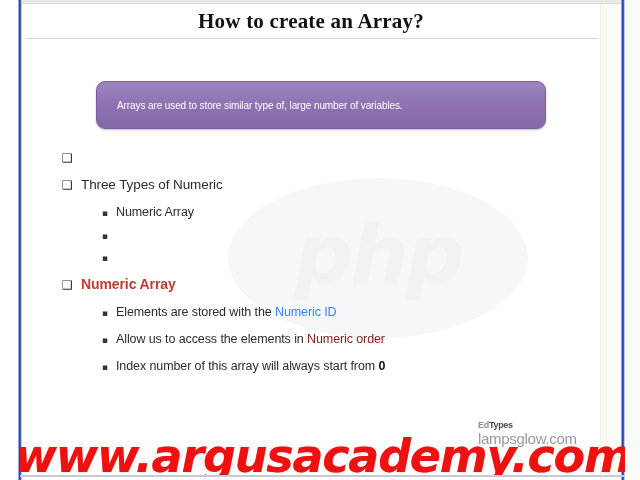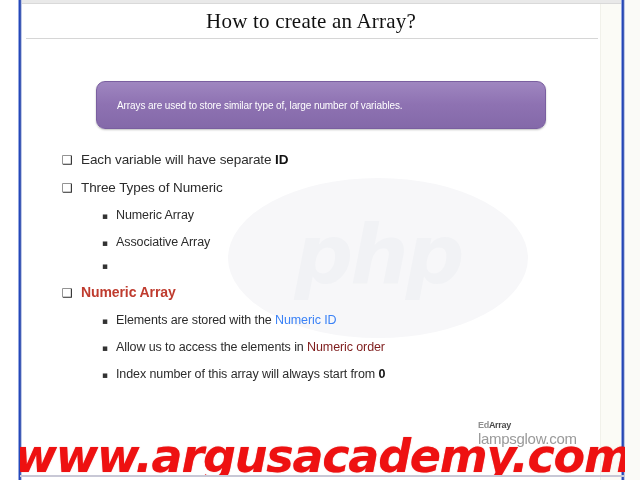--- a/index.html
+++ b/index.html
@@ -71,21 +71,21 @@
     top: 5px; left: 22px;
     width: 578px;
     height: 32px;
     display: flex;
     align-items: center;
     justify-content: center;
   }
   .slide-title {
     font-family: "Liberation Serif", "DejaVu Serif", serif;
     font-size: 21px;
-    font-weight: 400;
+    font-weight: 700;
     color: #111111;
     letter-spacing: .2px;
     white-space: nowrap;
   }
   .title-rule {
     position: absolute;
     top: 38px; left: 26px;
     width: 572px;
     height: 1px;
     background: #d6d6d6;
@@ -268,33 +268,31 @@
     <div class="php-text">php</div>
   </div>
 
   <div class="banner">
     <div class="banner-text">Arrays are used to store similar type of, large number of variables.</div>
   </div>
 
   <div class="content">
       <div class="l1">
         <span class="bullet">❑</span>
-        <span class="txt"><span>Each variable will have separate </span><span class="b">ID</span></span>
       </div>
       <div class="l1">
         <span class="bullet">❑</span>
         <span class="txt"><span>Three Types of Numeric</span></span>
       </div>
       <div class="l2">
         <span class="bullet">▪</span>
         <span class="txt"><span>Numeric Array</span></span>
       </div>
       <div class="l2">
         <span class="bullet">▪</span>
-        <span class="txt"><span>Associative Array</span></span>
       </div>
       <div class="l2">
         <span class="bullet">▪</span>
       </div>
       <div class="l1 accent">
         <span class="bullet">❑</span>
         <span class="txt"><span>Numeric Array</span></span>
       </div>
       <div class="l2">
         <span class="bullet">▪</span>
@@ -304,21 +302,21 @@
         <span class="bullet">▪</span>
         <span class="txt"><span>Allow us to access the elements in </span><span class="orange">Numeric order</span></span>
       </div>
       <div class="l2">
         <span class="bullet">▪</span>
         <span class="txt"><span>Index number of this array will always start from </span><span class="b">0</span></span>
       </div>
     </div>
 
   <div class="edserv">
-    <div class="l-top"><span>Ed</span><span class="serv">Array</span></div>
+    <div class="l-top"><span>Ed</span><span class="serv">Types</span></div>
     <div class="l-bot">lampsglow.com</div>
   </div>
 
   <div class="url-band">
     <div class="url-text">www.argusacademy.com</div>
   </div>
   <div class="bottom-line"></div>
 
 </div>
 

